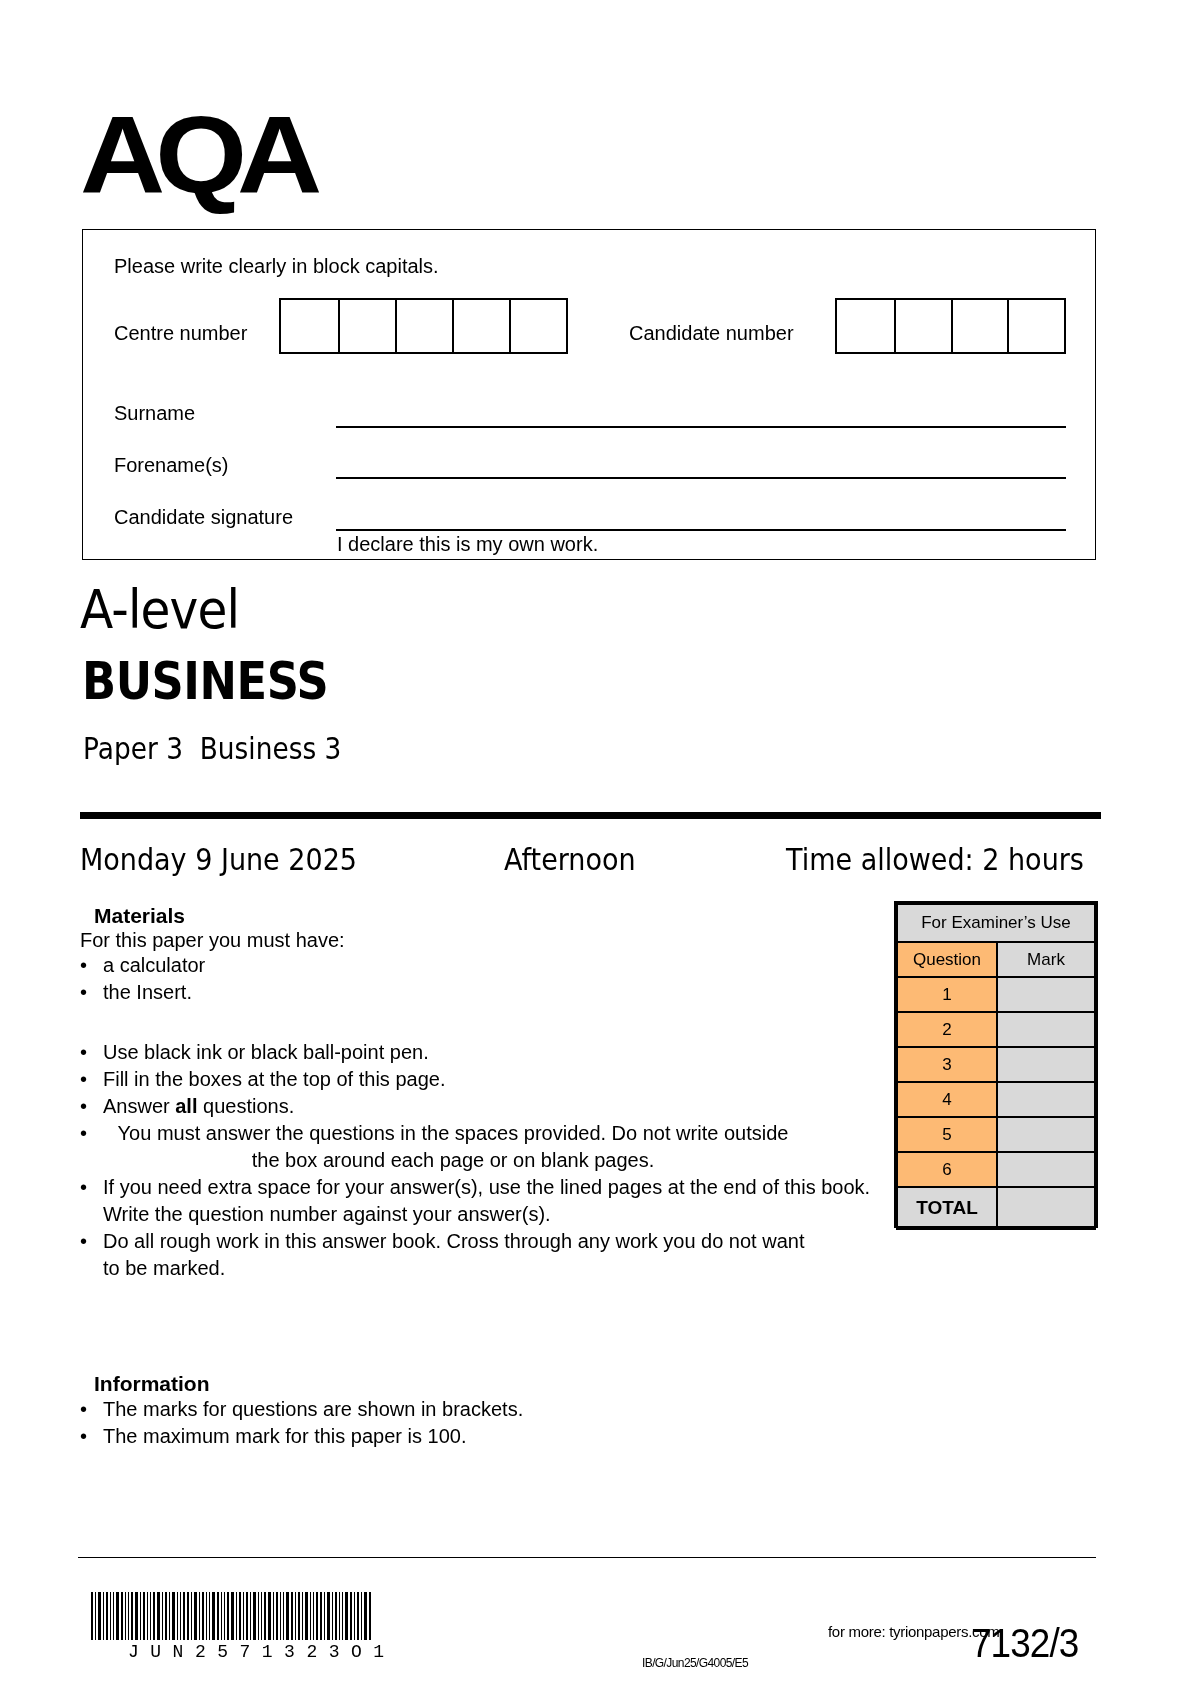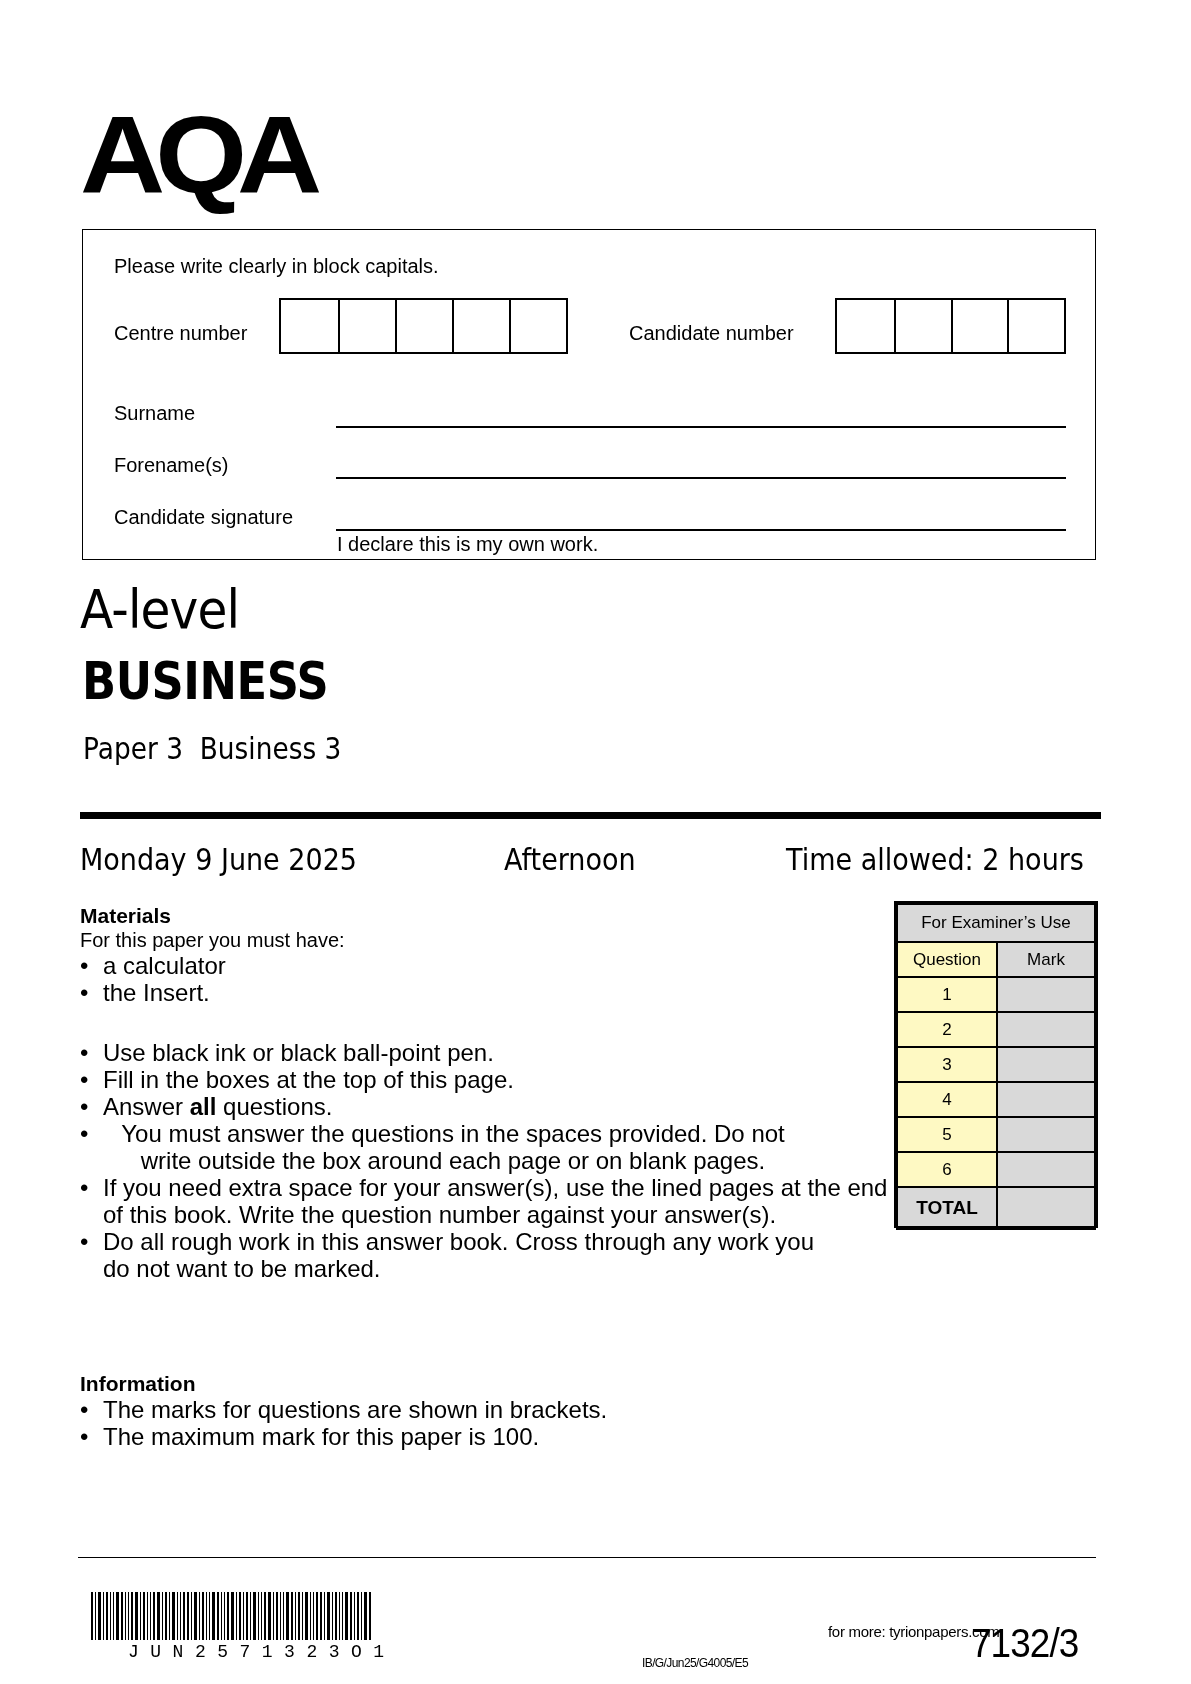--- a/index.html
+++ b/index.html
@@ -29,31 +29,31 @@
     .title-b { left: 82px; top: 651px; font-family: "DejaVu Sans", sans-serif; font-size: 52px; font-weight: 700; letter-spacing: -0.5px; transform: scaleX(0.86); transform-origin: left; }
     .title-c { left: 83px; top: 731px; font-family: "DejaVu Sans", sans-serif; font-size: 30px; transform: scaleX(0.88); transform-origin: left; white-space: pre; }
     .rule-thick { left: 80px; top: 812px; width: 1021px; height: 7px; background: #000; }
 
     .dateline { top: 842px; font-family: "DejaVu Sans", sans-serif; font-size: 30px; transform: scaleX(0.9); transform-origin: left; white-space: nowrap; }
     .date { left: 80px; }
     .session { left: 504px; }
     .time { left: 786px; }
 
     
-    .sec-head { font-size: 21px; font-weight: 700; }
+    .sec-head { font-size: 21px; font-weight: 700; margin-left: 14px; }
     .sec-text { font-size: 20px; }
-    .bullets { list-style: none; margin: 0; padding: 0; font-size: 24px; line-height: 27px; }
+    .bullets { list-style: none; margin: 0; padding: 0; font-size: 20px; line-height: 27px; }
     .bullets li { position: relative; padding-left: 23px; }
     .bullets li::before { content: "\2022"; position: absolute; left: 0; top: 0; }
 
     
     .exam-table { left: 896px; top: 903px; width: 200px; border-collapse: collapse; font-size: 17px; }
     .exam-table td { border: 2px solid #000; text-align: center; height: 33px; padding: 0; }
     .exam-table .head { background: #d9d9d9; height: 36px; }
-    .exam-table .q { background: #fef9c3; width: 98px; }
+    .exam-table .q { background: #fdba74; width: 98px; }
     .exam-table .m { background: #d9d9d9; }
     .exam-table .total-row td { height: 40px; border-width: 2.5px; font-weight: 700; font-size: 19px; background: #d9d9d9; }
     .exam-table-outer { left: 894px; top: 901px; width: 204px; height: 327px; border: 2.5px solid #000; box-sizing: border-box; pointer-events: none; }
 
     
     .rule-thin { left: 78px; top: 1557px; width: 1018px; height: 0; border-top: 1.5px solid #000; }
     .barcode { left: 91px; top: 1592px; width: 383px; height: 48px; display: flex; align-items: stretch; }
     .barcode span { display: block; background: #000; margin-right: 2px; }
     .barcode-text { left: 128px; top: 1642px; font-family: "Liberation Mono", monospace; font-size: 18px; letter-spacing: 11.5px; }
     .ref-code { left: 642px; top: 1656px; font-size: 12px; letter-spacing: -0.6px; }

